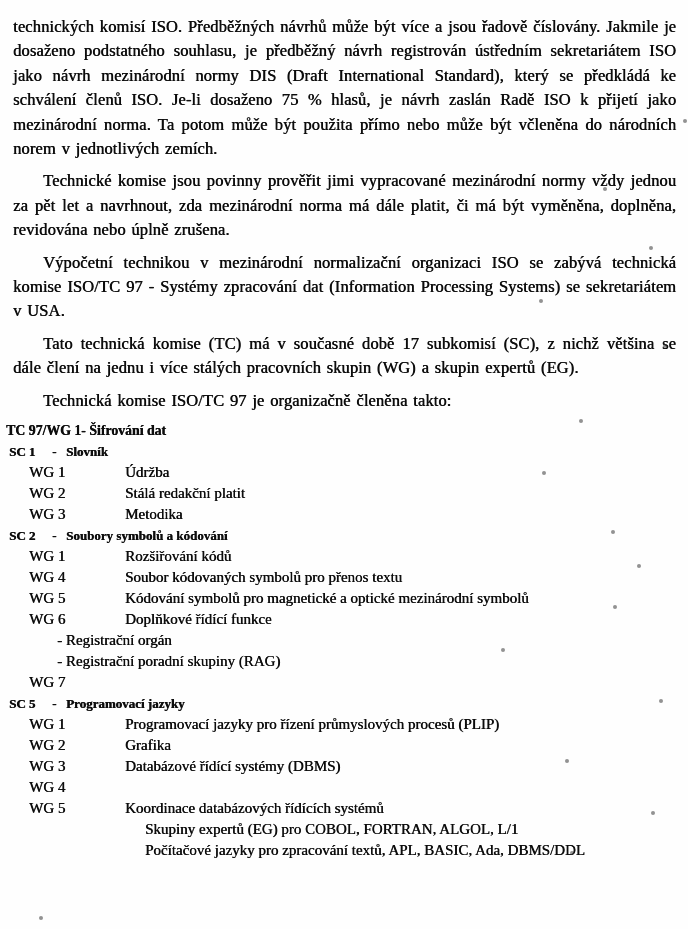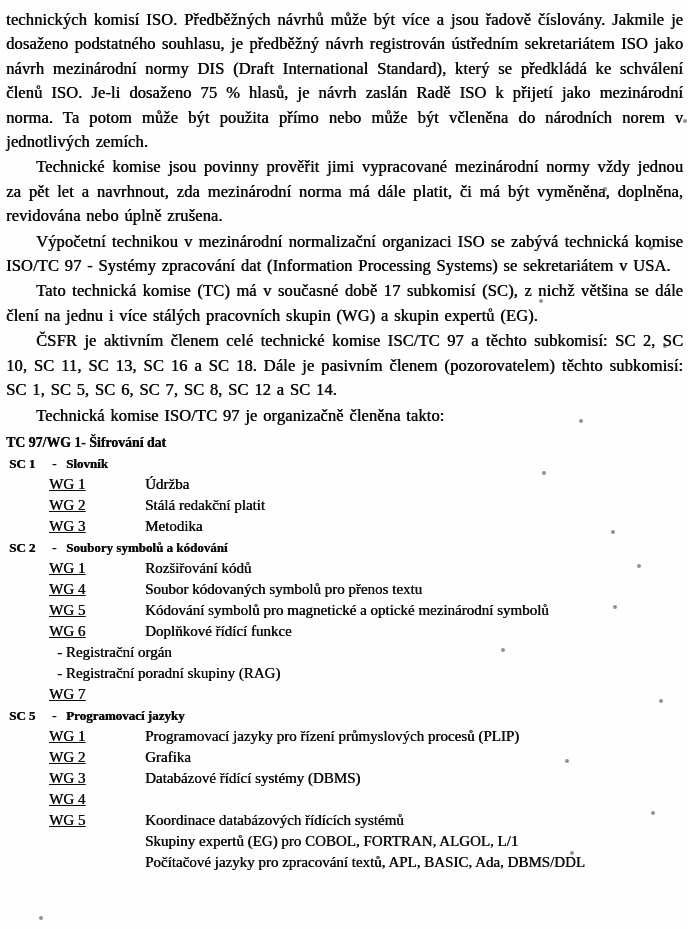--- a/index.html
+++ b/index.html
@@ -9,21 +9,21 @@
     height: 929px;
     box-sizing: border-box;
     padding: 7px 4px 0 5px;
     overflow: hidden;
     background: #fefefe;
     color: #0d0d0d;
     font-family: "Liberation Serif", "DejaVu Serif", serif;
   }
   
   .body-copy p {
-    margin: 1px;
+    margin: 8px;
     font-size: 16.5px;
     line-height: 24.4px;
     text-align: justify;
     word-spacing: 1.5px;
     letter-spacing: 0.1px;
     text-shadow: 0.5px 0 0 currentColor; 
   }
   .body-copy p.indent { text-indent: 30px; }
 
   
@@ -41,21 +41,21 @@
   }
   .section-header {
     display: flex;
     font-weight: bold;
     font-size: 13px;
     padding-left: 4px;
   }
   .sc-code { width: 43px; }
   .sc-sep  { width: 14px; text-align: left; }
   .row { display: flex; }
-  .row .wg-label { margin-left: 44px; width: 96px; flex: none; text-decoration: underline; }
+  .row .wg-label { margin-left: 24px; width: 96px; flex: none; }
   .row .wg-desc  { flex: 1; }
   .row.dash-row  .desc-only { margin-left: 52px; }
   .row.plain-row .desc-only { margin-left: 140px; }
 
   
   .specks {
     position: absolute; left: 0; top: 0;
     width: 2px; height: 2px; border-radius: 50%;
     background: transparent; opacity: 0.55; pointer-events: none;
     box-shadow:
@@ -71,21 +71,20 @@
 </style>
 </head>
 <body>
 
 <div class="page">
   <div class="body-copy">
     <p>technických komisí ISO. Předběžných návrhů může být více a jsou řadově číslovány. Jakmile je dosaženo podstatného souhlasu, je předběžný návrh registrován ústředním sekretariátem ISO jako návrh mezinárodní normy DIS (Draft International Standard), který se předkládá ke schválení členů ISO. Je-li dosaženo 75 % hlasů, je návrh zaslán Radě ISO k přijetí jako mezinárodní norma. Ta potom může být použita přímo nebo může být včleněna do národních norem v jednotlivých zemích.</p>
     <p class="indent">Technické komise jsou povinny prověřit jimi vypracované mezinárodní normy vždy jednou za pět let a navrhnout, zda mezinárodní norma má dále platit, či má být vyměněna, doplněna, revidována nebo úplně zrušena.</p>
     <p class="indent">Výpočetní technikou v mezinárodní normalizační organizaci ISO se zabývá technická komise ISO/TC 97 - Systémy zpracování dat (Information Processing Systems) se sekretariátem v USA.</p>
     <p class="indent">Tato technická komise (TC) má v současné době 17 subkomisí (SC), z nichž většina se dále člení na jednu i více stálých pracovních skupin (WG) a skupin expertů (EG).</p>
-    <p class="indent">ČSFR je aktivním členem celé technické komise ISC/TC 97 a těchto subkomisí: SC 2, SC 10, SC 11, SC 13, SC 16 a SC 18. Dále je pasivním členem (pozorovatelem) těchto subkomisí: SC 1, SC 5, SC 6, SC 7, SC 8, SC 12 a SC 14.</p>
     <p class="indent">Technická komise ISO/TC 97 je organizačně členěna takto:</p>
   </div>
 
   <div class="outline">
     <div class="tc-line">TC 97/WG 1- Šifrování dat</div>
 
     <div class="section-header">
       <span class="sc-code">SC 1</span>
       <span class="sc-sep">-</span>
       <span class="sc-title">Slovník</span>

